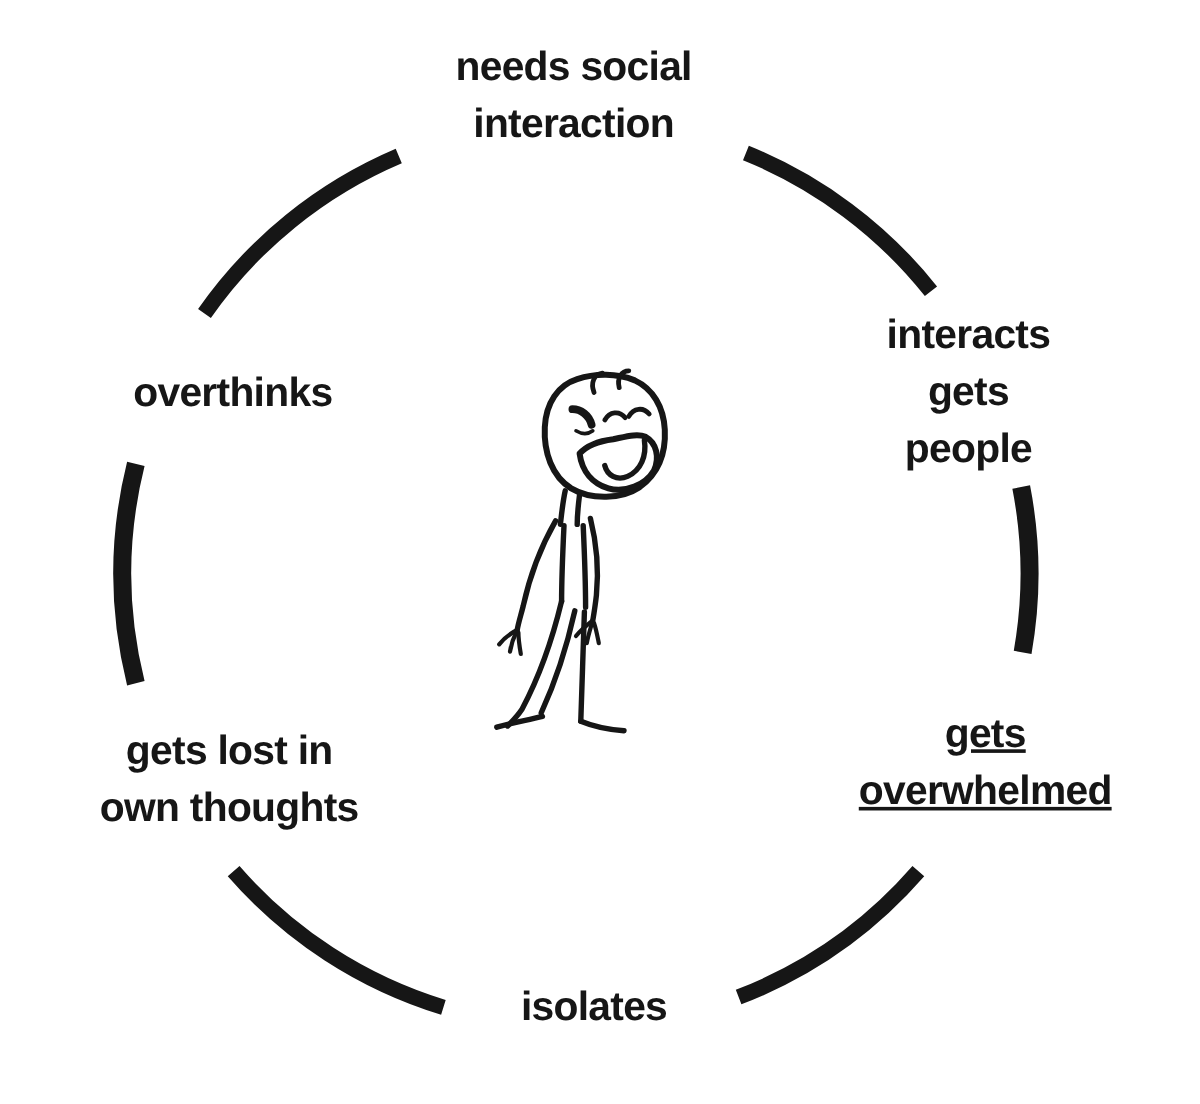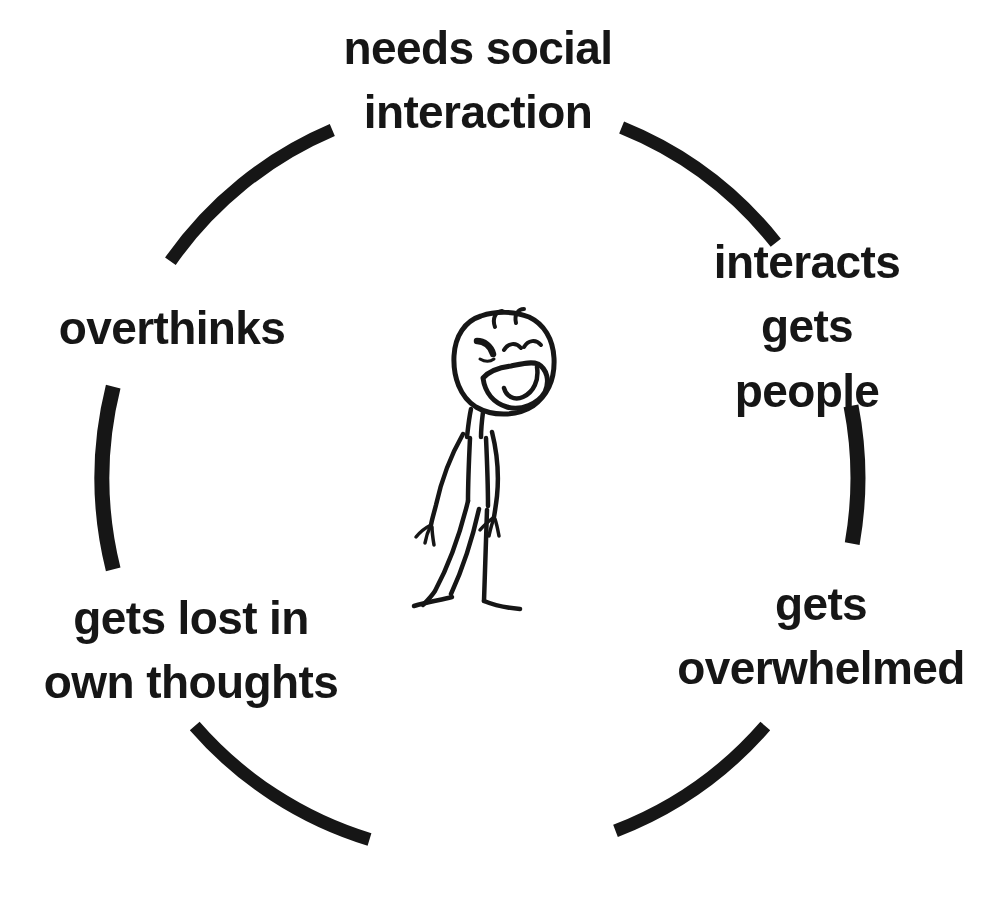--- a/index.html
+++ b/index.html
@@ -30,33 +30,33 @@
   .figure-stroke {
     stroke: var(--ink, #1a1a1a);
     fill: none;
     stroke-linecap: round;
     stroke-linejoin: round;
   }
   .node {
     position: absolute;
     transform: translate(-50%, -50%);
     font-weight: 700;
-    font-size: 46px;
+    font-size: 34px;
     line-height: 1.4;
     letter-spacing: -0.6px;
     white-space: pre-line;
     text-align: center;
     color: var(--ink, #151515);
   }
   .node-top         { left: 478px; top: 80px;  }
   .node-upper-right { left: 807px; top: 327px; }
-  .node-lower-right { left: 821px; top: 636px; }
+  .node-lower-right { left: 821px; top: 636px; text-decoration: underline; }
   .node-bottom      { left: 495px; top: 840px; }
   .node-lower-left  { left: 191px; top: 650px; }
-  .node-upper-left  { left: 172px; top: 328px; }
+  .node-upper-left  { left: 194px; top: 328px; }
 </style>
 </head>
 <body>
 
 <div class="canvas">
 
   <svg class="layer" viewBox="0 0 1000 920" aria-hidden="true">
 
     <g>
       <path class="arc" stroke-width="13" d="M 170.4 261.2 A 378 378 0 0 1 332.3 130.0"></path>
@@ -114,17 +114,18 @@
       </g>
     </g>
   </svg>
 
   <div class="node node-top">needs social
 interaction</div>
   <div class="node node-upper-right">interacts gets
 people</div>
   <div class="node node-lower-right">gets
 overwhelmed</div>
+  <div class="node node-bottom">isolates</div>
   <div class="node node-lower-left">gets lost in
 own thoughts</div>
   <div class="node node-upper-left">overthinks</div>
 
 </div>
 
 </body></html>

